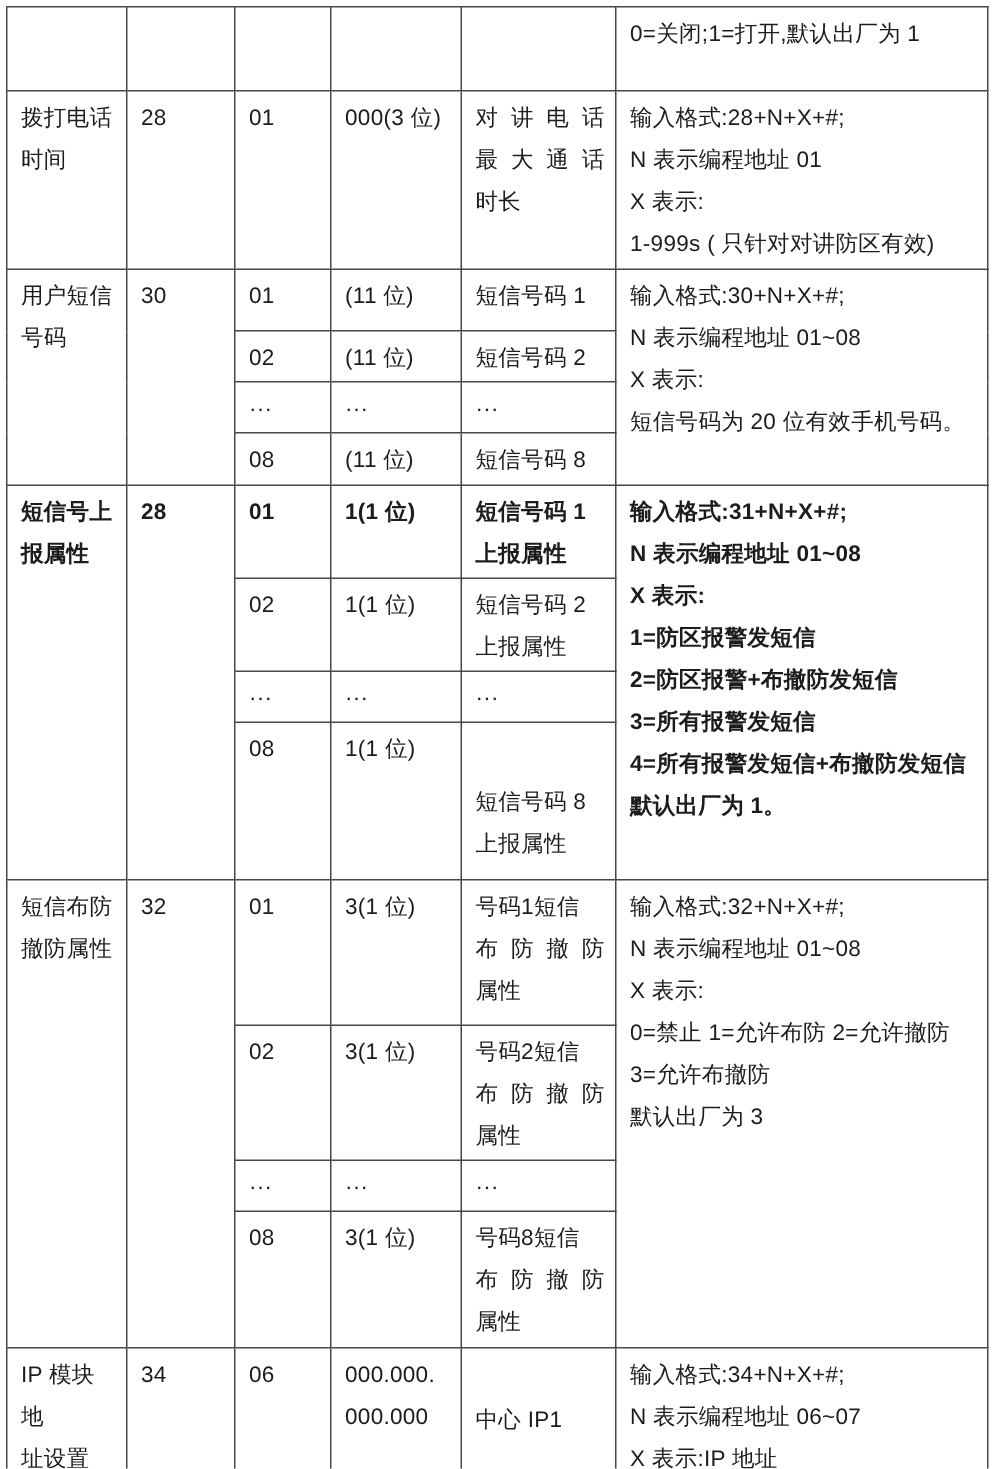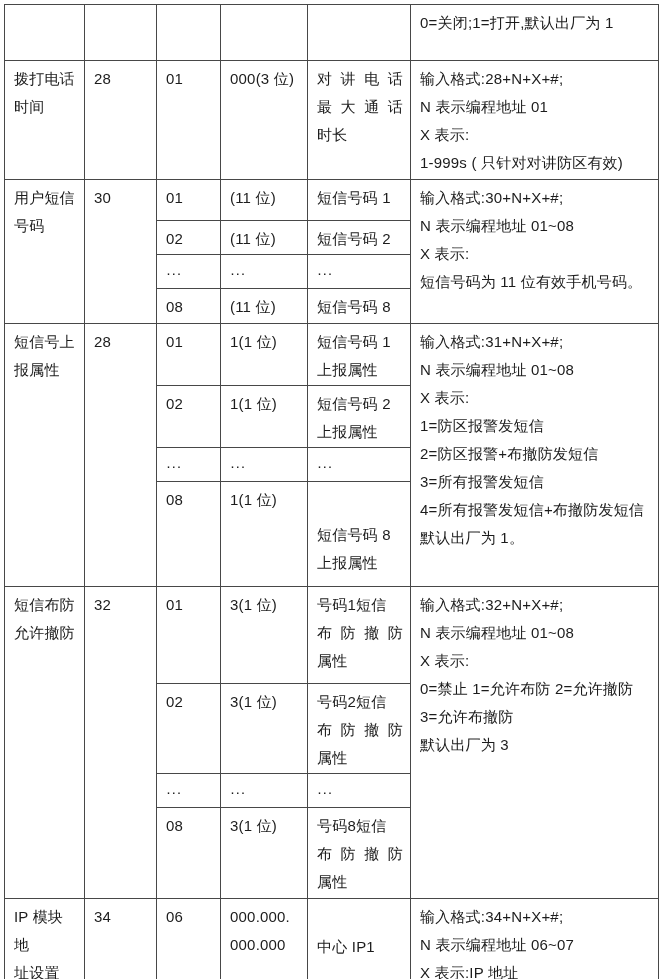--- a/index.html
+++ b/index.html
@@ -8,21 +8,21 @@
   table.prog { position:absolute; left:4px; top:4px; width:654px;
                border-collapse:collapse; table-layout:fixed; }
   td { border:1px solid #474747; vertical-align:top; padding:4px 7px 1px 9px; }
   .ln { font-size:15px; line-height:28px; letter-spacing:0.2px; word-break:break-all; }
   .just { text-align:justify; text-align-last:justify; }
   td.vbot { vertical-align:bottom; padding-bottom:9px; }
   td.vmid { vertical-align:middle; padding-bottom:10px; }
   tr.h-a  { height:56px; }  tr.h-b  { height:119px; }
   tr.h-c1 { height:41px; }  tr.h-c2 { height:30px; }
   tr.h-c3 { height:29px; }  tr.h-c4 { height:35px; }
-  tr.h-d1 { height:62px; }  tr.h-d2 { height:60px; }
+  tr.h-d1 { height:62px;font-weight:bold; }  tr.h-d2 { height:60px; }
   tr.h-d3 { height:30px; }  tr.h-d4 { height:105px; }
   tr.h-e1 { height:97px; }  tr.h-e2 { height:89px; }
   tr.h-e3 { height:30px; }  tr.h-e4 { height:91px; }
   tr.h-f  { height:103px; }
 </style>
 </head>
 <body>
 
 <table class="prog">
   <colgroup>
@@ -87,21 +87,21 @@
     <td>
       <div class="ln">(11 位)</div>
     </td>
     <td>
       <div class="ln">短信号码 1</div>
     </td>
     <td rowspan="4">
       <div class="ln">输入格式:30+N+X+#;</div>
       <div class="ln">N 表示编程地址 01~08</div>
       <div class="ln">X 表示:</div>
-      <div class="ln">短信号码为 11 位有效手机号码。</div>
+      <div class="ln">短信号码为 20 位有效手机号码。</div>
     </td>
   </tr>
   <tr class="h-c2">
     <td>
       <div class="ln">02</div>
     </td>
     <td>
       <div class="ln">(11 位)</div>
     </td>
     <td>
@@ -192,21 +192,21 @@
     </td>
     <td class="vbot">
       <div class="ln">短信号码 8</div>
       <div class="ln">上报属性</div>
     </td>
   </tr>
 
   <tr class="h-e1">
     <td rowspan="4">
       <div class="ln">短信布防</div>
-      <div class="ln">允许撤防</div>
+      <div class="ln">撤防属性</div>
     </td>
     <td rowspan="4">
       <div class="ln">32</div>
     </td>
     <td>
       <div class="ln">01</div>
     </td>
     <td>
       <div class="ln">3(1 位)</div>
     </td>

